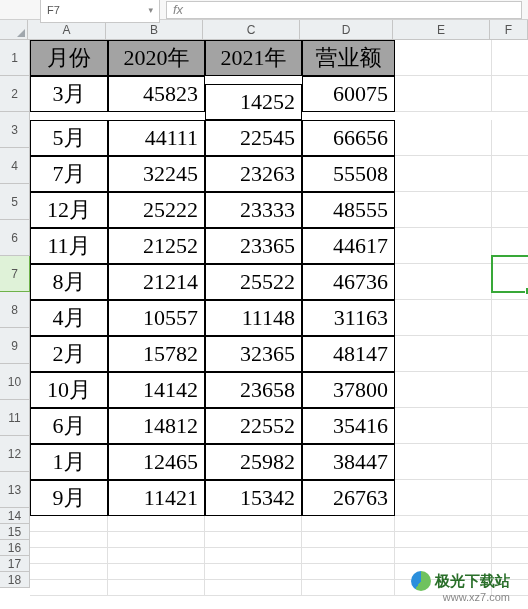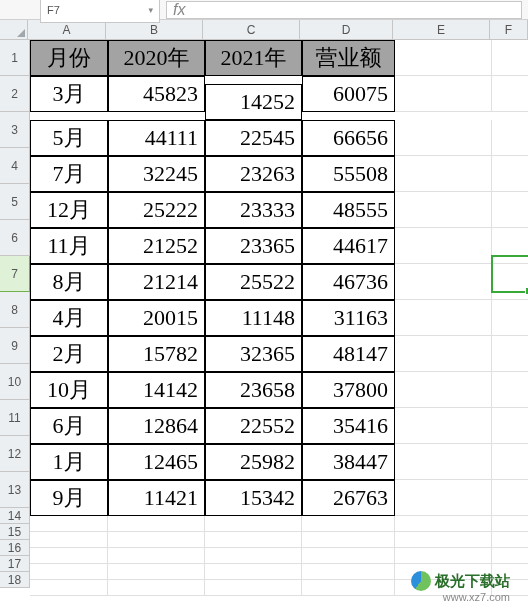--- a/index.html
+++ b/index.html
@@ -40,21 +40,21 @@
       flex: 1;
       height: 18px;
       margin: 0 6px;
       border: 1px solid #c8c8c8;
       background: #fff;
       display: flex;
       align-items: center;
       padding: 0 6px;
       font-style: italic;
       color: #888;
-      font-size: 16px;
+      font-size: 13px;
     }
     .sheet-wrap {
       display: flex;
     }
     .corner {
       width: 30px;
       height: 20px;
       border-right: 1px solid #c6c6c6;
       border-bottom: 1px solid #c6c6c6;
       background: #eceff1;
@@ -255,21 +255,21 @@
       <div class="row">
         <div class="cell data-cell" style="width: 78px;">8月</div>
         <div class="cell data-cell num-cell" style="width: 97px;">21214</div>
         <div class="cell data-cell num-cell" style="width: 97px;">25522</div>
         <div class="cell data-cell num-cell" style="width: 93px;">46736</div>
         <div class="cell" style="width: 97px;"></div>
         <div class="cell" style="width: 38px;"></div>
       </div>
       <div class="row">
         <div class="cell data-cell" style="width: 78px;">4月</div>
-        <div class="cell data-cell num-cell" style="width: 97px;">20015</div>
+        <div class="cell data-cell num-cell" style="width: 97px;">10557</div>
         <div class="cell data-cell num-cell" style="width: 97px;">11148</div>
         <div class="cell data-cell num-cell" style="width: 93px;">31163</div>
         <div class="cell" style="width: 97px;"></div>
         <div class="cell" style="width: 38px;"></div>
       </div>
       <div class="row">
         <div class="cell data-cell" style="width: 78px;">2月</div>
         <div class="cell data-cell num-cell" style="width: 97px;">15782</div>
         <div class="cell data-cell num-cell" style="width: 97px;">32365</div>
         <div class="cell data-cell num-cell" style="width: 93px;">48147</div>
@@ -279,21 +279,21 @@
       <div class="row">
         <div class="cell data-cell" style="width: 78px;">10月</div>
         <div class="cell data-cell num-cell" style="width: 97px;">14142</div>
         <div class="cell data-cell num-cell" style="width: 97px;">23658</div>
         <div class="cell data-cell num-cell" style="width: 93px;">37800</div>
         <div class="cell" style="width: 97px;"></div>
         <div class="cell" style="width: 38px;"></div>
       </div>
       <div class="row">
         <div class="cell data-cell" style="width: 78px;">6月</div>
-        <div class="cell data-cell num-cell" style="width: 97px;">12864</div>
+        <div class="cell data-cell num-cell" style="width: 97px;">14812</div>
         <div class="cell data-cell num-cell" style="width: 97px;">22552</div>
         <div class="cell data-cell num-cell" style="width: 93px;">35416</div>
         <div class="cell" style="width: 97px;"></div>
         <div class="cell" style="width: 38px;"></div>
       </div>
       <div class="row">
         <div class="cell data-cell" style="width: 78px;">1月</div>
         <div class="cell data-cell num-cell" style="width: 97px;">12465</div>
         <div class="cell data-cell num-cell" style="width: 97px;">25982</div>
         <div class="cell data-cell num-cell" style="width: 93px;">38447</div>

